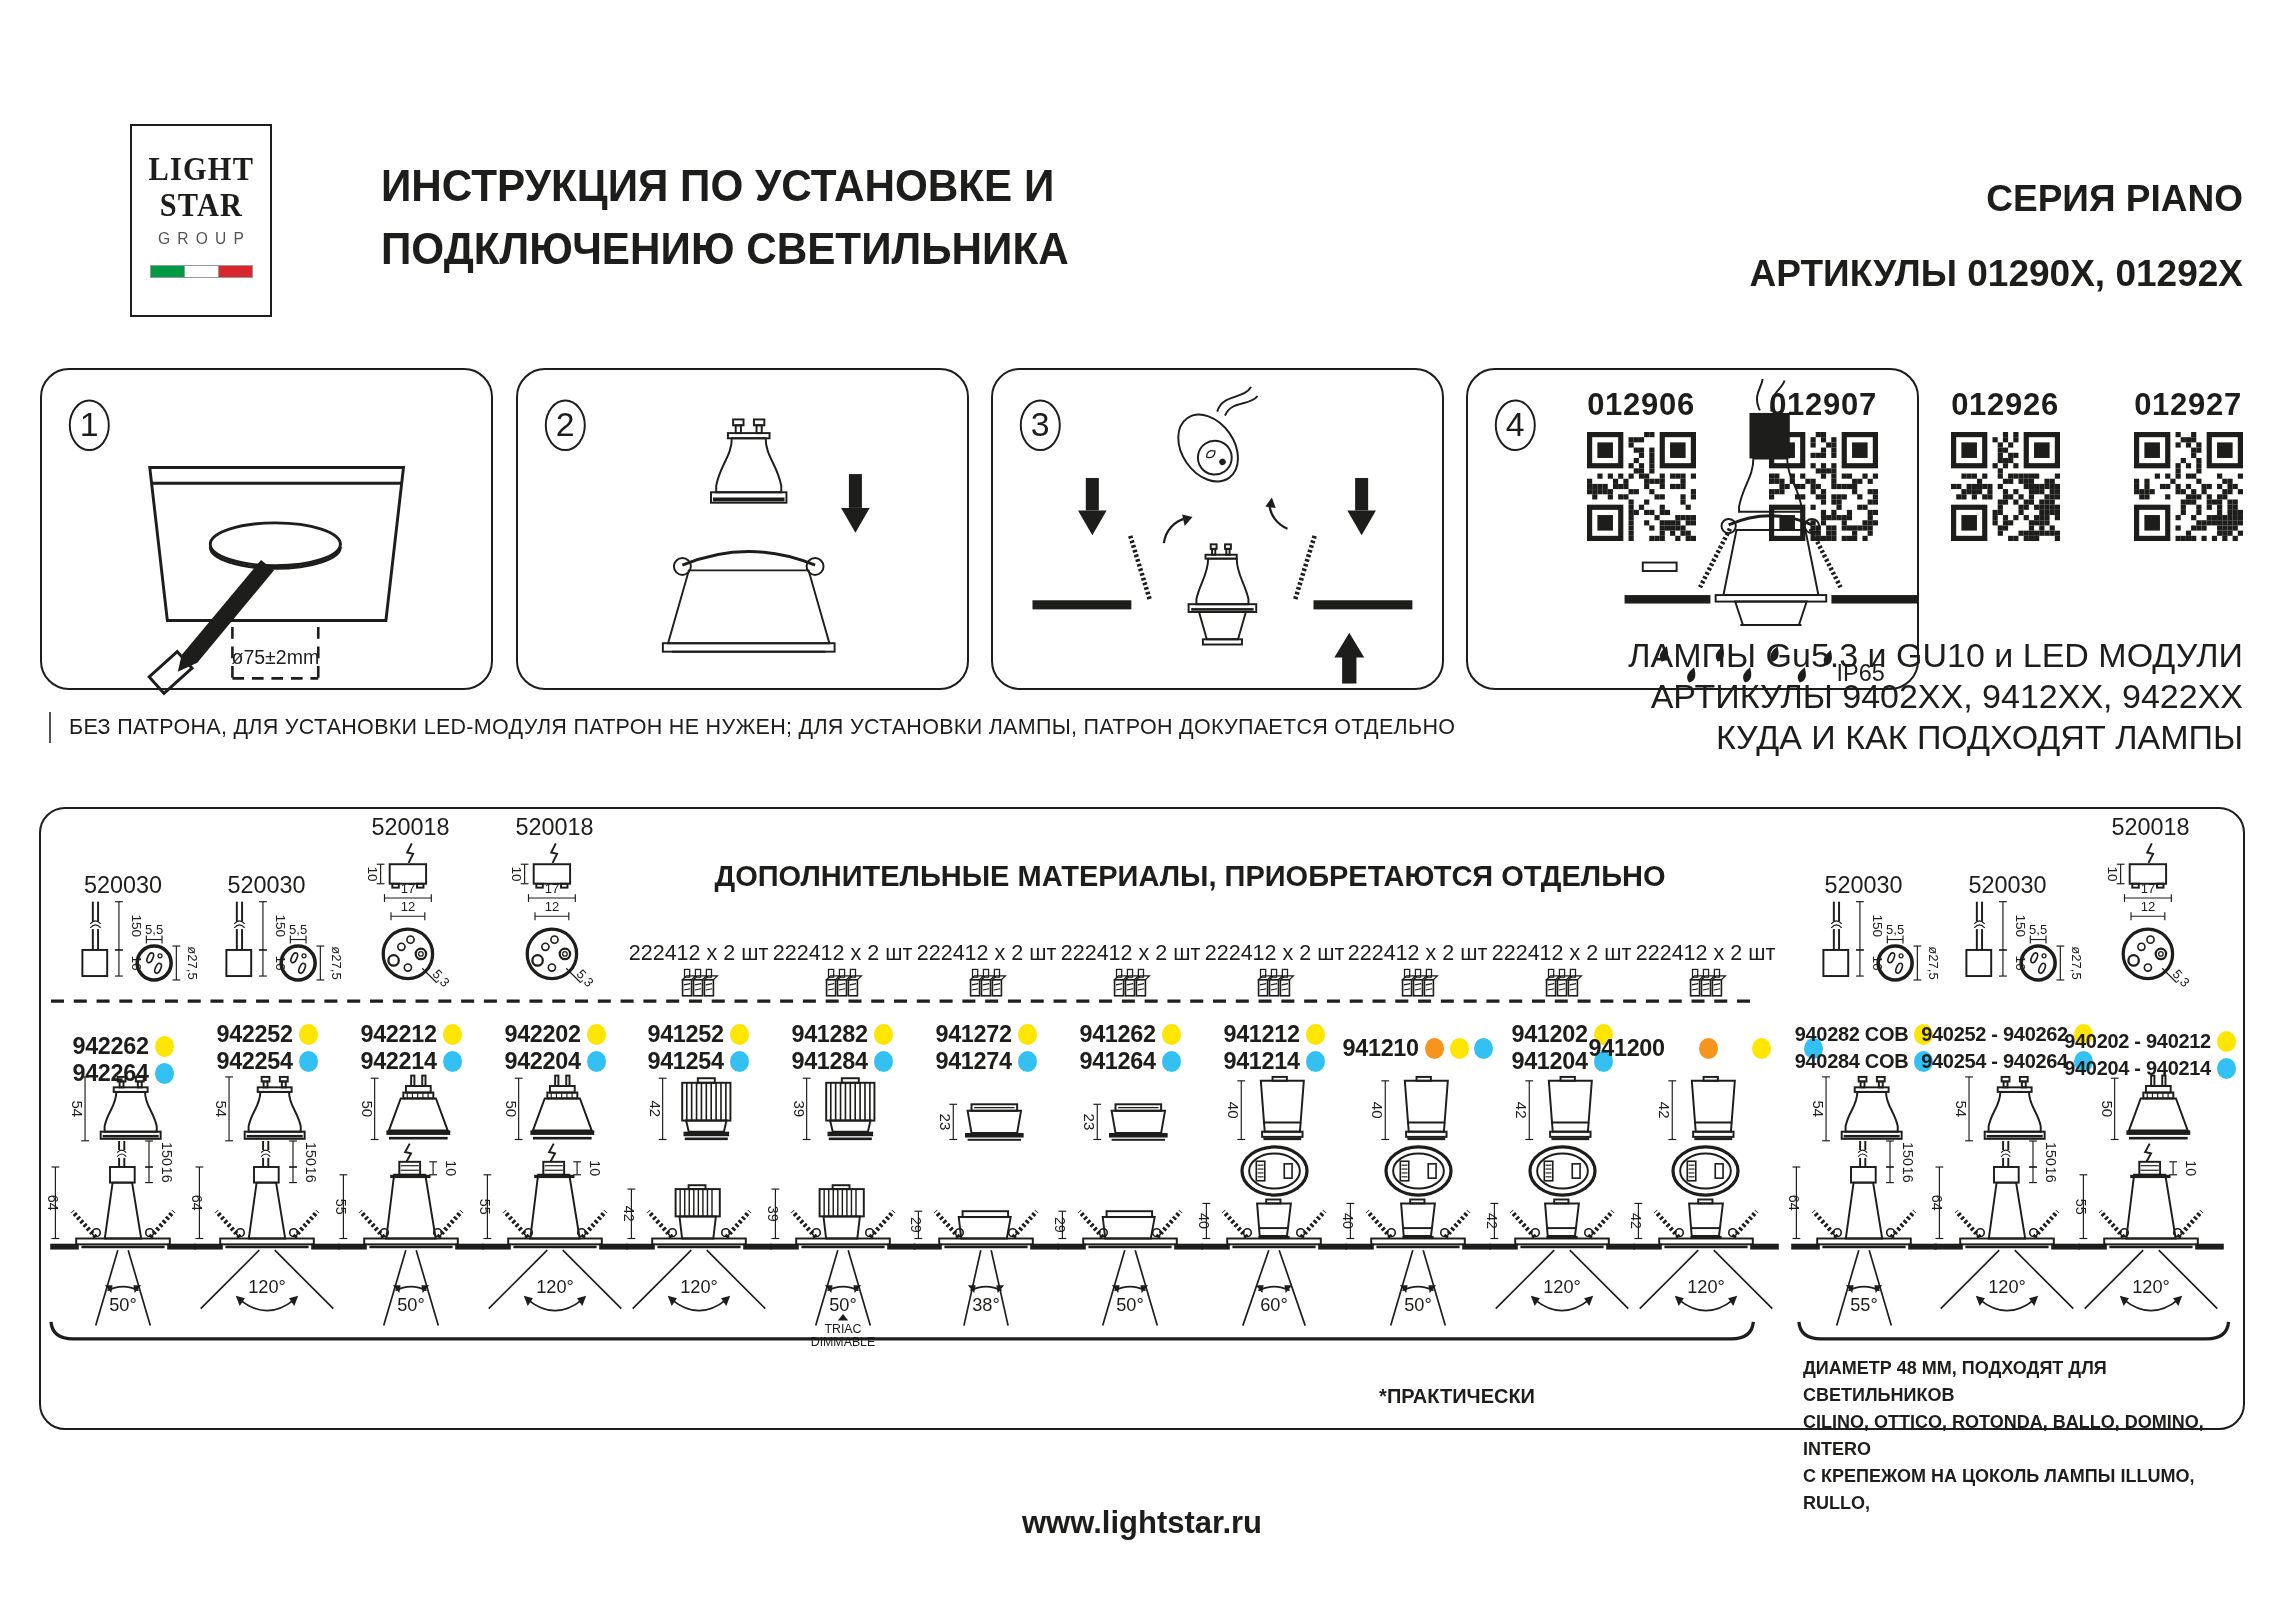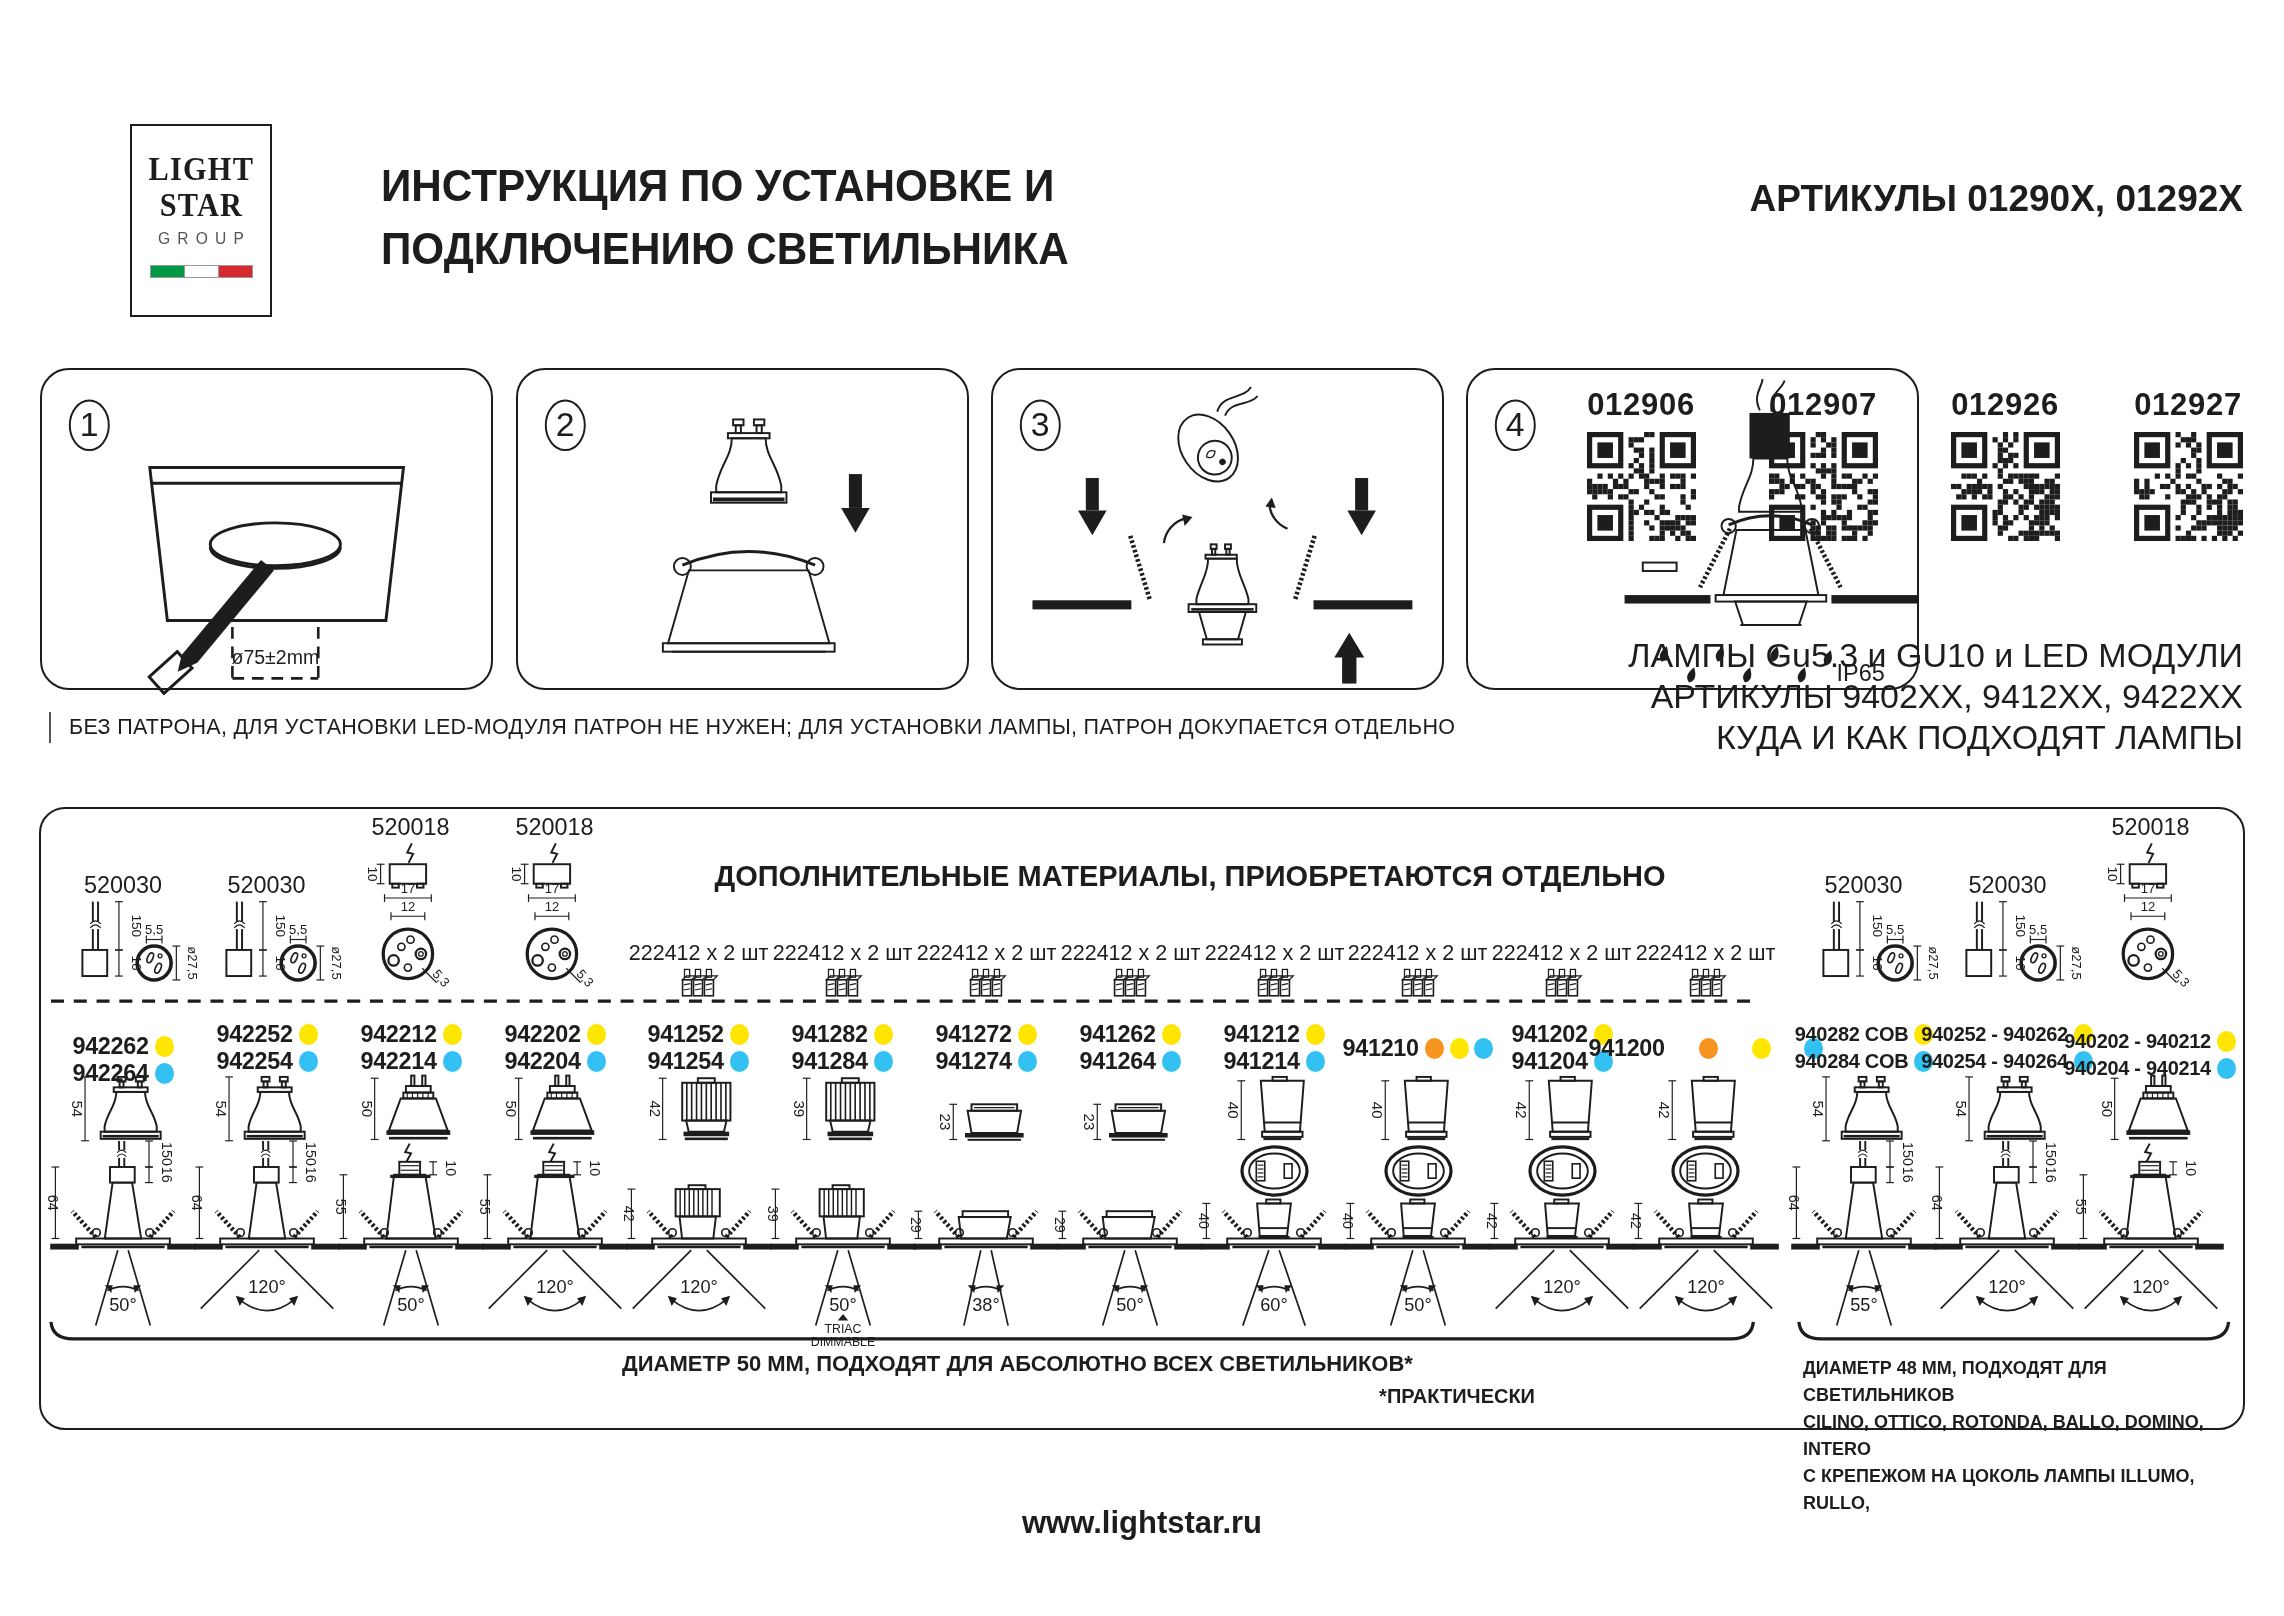--- a/index.html
+++ b/index.html
@@ -60,20 +60,21 @@
       <span style="background: rgb(215, 40, 47);"></span>
     </div>
 </div>
 
 <div class="abs doc-title">
   <div>ИНСТРУКЦИЯ ПО УСТАНОВКЕ И</div>
   <div>ПОДКЛЮЧЕНИЮ СВЕТИЛЬНИКА</div>
 </div>
 
 <div class="abs hdr-right">
+  <div>СЕРИЯ PIANO</div>
   <div>АРТИКУЛЫ 01290X, 01292X</div>
 </div>
 
 <div id="qr-root">
     <div class="qr-col" style="position: absolute; left: 1566px; top: 387px;">
       <div class="qr-label">012906</div>
       <div style="margin: 9px auto 0px; width: 109px;">
         <svg viewBox="0 0 168 168" width="109" height="109">
           <rect x="88" y="0" width="8" height="8" fill="#1d1d1b"></rect>
           <rect x="96" y="0" width="8" height="8" fill="#1d1d1b"></rect>
@@ -2030,21 +2031,20 @@
         <text x="112" y="234" text-anchor="middle" style="font-size:28px">120°</text>
       </svg>
     </div>
     <div class="abs" style="position: absolute; left: 0px; top: 0px; width: 2206px; height: 623px; pointer-events: none;">
       <svg viewBox="0 0 3388 957" width="2206" height="623">
         <line x1="15" y1="295" x2="2630" y2="295" stroke="#1d1d1b" stroke-width="5" stroke-dasharray="20 15" fill="none"></line>
         <path d="M15,788 Q17,814 49,814 L2596,814 Q2628,814 2630,788" fill="none" stroke="#1d1d1b" stroke-width="5"></path>
         <path d="M2700,788 Q2702,814 2734,814 L3326,814 Q3358,814 3360,788" fill="none" stroke="#1d1d1b" stroke-width="5"></path>
       </svg>
     </div>
-    <div class="abs brk-text-l" style="position: absolute;">ДИАМЕТР 50 ММ, ПОДХОДЯТ ДЛЯ АБСОЛЮТНО ВСЕХ СВЕТИЛЬНИКОВ*</div>
     <div class="abs brk-text-l2" style="position: absolute;">*ПРАКТИЧЕСКИ</div>
     <div class="abs brk-text-r" style="position: absolute;">
       <div>ДИАМЕТР 48 ММ, ПОДХОДЯТ ДЛЯ СВЕТИЛЬНИКОВ</div>
       <div>CILINO, OTTICO, ROTONDA, BALLO, DOMINO, INTERO</div>
       <div>С КРЕПЕЖОМ НА ЦОКОЛЬ ЛАМПЫ ILLUMO, RULLO,</div>
     </div>
   </div>
 
 <div class="abs footer-url">www.lightstar.ru</div>
 

